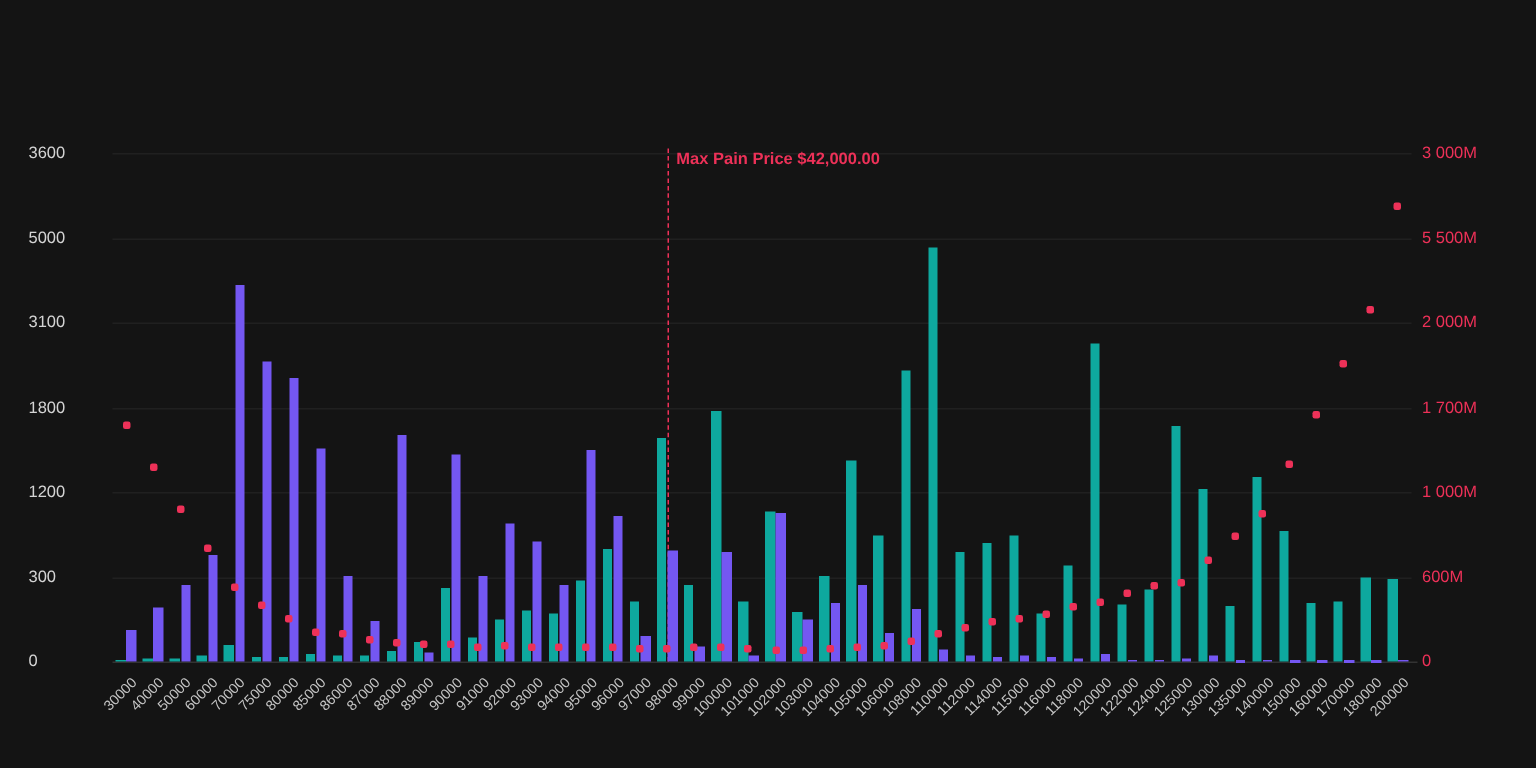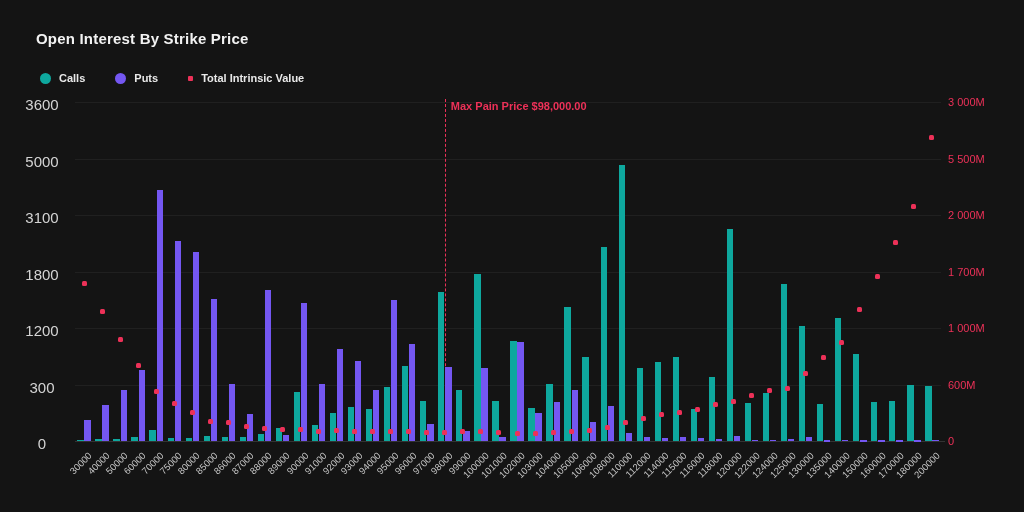--- a/index.html
+++ b/index.html
@@ -7,49 +7,34 @@
   .card{position:relative;width:1024px;height:512px;background:#141414;}
   .title{position:absolute;left:36px;top:30px;font-size:15px;font-weight:bold;color:#f2f2f2;letter-spacing:.2px;}
   .legend{position:absolute;left:40px;top:72px;display:flex;align-items:center;gap:30px;}
   .legend-item{display:flex;align-items:center;gap:8px;cursor:pointer;}
   .legend-marker.circle{width:11px;height:11px;border-radius:50%;}
   .legend-marker.square{width:5px;height:5px;border-radius:1px;}
   .legend-label{font-size:11px;font-weight:bold;color:#e9e9e9;}
   .plot{position:absolute;left:0;top:0;width:1024px;height:512px;}
   .gridline{position:absolute;height:1px;background:#202020;}
   .axis-line{position:absolute;height:1px;background:#333;}
-  .ytick-left{position:absolute;font-size:15px;color:#d4d4d4;text-align:center;width:46px;transform:translateY(-6px);}
+  .ytick-left{position:absolute;font-size:11px;color:#d4d4d4;text-align:left;width:46px;transform:translateY(-6px);}
   .ytick-right{position:absolute;font-size:11px;text-align:left;transform:translateY(-6px);}
   .xtick{position:absolute;font-size:9.5px;color:#c4c4c4;width:58px;height:12px;text-align:right;
     transform:rotate(-45deg);transform-origin:100% 0%;white-space:nowrap;}
   .bar{position:absolute;}
   .dot{position:absolute;width:5px;height:5px;border-radius:1.5px;}
   .maxpain-line{position:absolute;width:0;border-left:1.5px dashed;}
   .maxpain-label{position:absolute;font-size:11px;font-weight:bold;white-space:nowrap;}
 </style>
 </head>
 <body>
 
 <div class="card">
-  <div class="title">Open Interest By Strike Price</div>
-
-  <div class="legend">
-    <div class="legend-item">
-      <span class="legend-marker circle" style="background: rgb(14, 168, 158);"></span>
-      <span class="legend-label">Calls</span>
-    </div>
-    <div class="legend-item">
-      <span class="legend-marker circle" style="background: rgb(116, 87, 242);"></span>
-      <span class="legend-label">Puts</span>
-    </div>
-    <div class="legend-item">
-      <span class="legend-marker square" style="background: rgb(237, 49, 88);"></span>
-      <span class="legend-label">Total Intrinsic Value</span>
-    </div>
-  </div>
+
 
   <div class="plot" id="plot">
       <div class="ytick-left" style="left: 19px; top: 441px;">0</div>
       <div class="ytick-right" style="left: 948px; top: 441px; color: rgb(237, 49, 88);">0</div>
       <div class="gridline" style="left: 75px; top: 384.5px; width: 866px;"></div>
       <div class="ytick-left" style="left: 19px; top: 384.5px;">300</div>
       <div class="ytick-right" style="left: 948px; top: 384.5px; color: rgb(237, 49, 88);">600M</div>
       <div class="gridline" style="left: 75px; top: 328px; width: 866px;"></div>
       <div class="ytick-left" style="left: 19px; top: 328px;">1200</div>
       <div class="ytick-right" style="left: 948px; top: 328px; color: rgb(237, 49, 88);">1 000M</div>
@@ -60,21 +45,21 @@
       <div class="ytick-left" style="left: 19px; top: 215px;">3100</div>
       <div class="ytick-right" style="left: 948px; top: 215px; color: rgb(237, 49, 88);">2 000M</div>
       <div class="gridline" style="left: 75px; top: 158.5px; width: 866px;"></div>
       <div class="ytick-left" style="left: 19px; top: 158.5px;">5000</div>
       <div class="ytick-right" style="left: 948px; top: 158.5px; color: rgb(237, 49, 88);">5 500M</div>
       <div class="gridline" style="left: 75px; top: 102px; width: 866px;"></div>
       <div class="ytick-left" style="left: 19px; top: 102px;">3600</div>
       <div class="ytick-right" style="left: 948px; top: 102px; color: rgb(237, 49, 88);">3 000M</div>
       <div class="axis-line" style="left: 75px; top: 441px; width: 870px;"></div>
       <div class="maxpain-line" style="left: 444.854px; top: 99px; height: 342px; border-color: rgb(237, 49, 88);"></div>
-      <div class="maxpain-label" style="left: 450.854px; top: 100px; color: rgb(237, 49, 88);">Max Pain Price $98,000.00</div>
+      <div class="maxpain-label" style="left: 450.854px; top: 100px; color: rgb(237, 49, 88);">Max Pain Price $42,000.00</div>
       <div class="bar" style="left: 77.3208px; top: 439.587px; width: 6.3px; height: 1.5px; background: rgb(14, 168, 158);"></div>
       <div class="bar" style="left: 84.4208px; top: 420.283px; width: 6.3px; height: 20.7167px; background: rgb(116, 87, 242);"></div>
       <div class="xtick" style="left: 28.0208px; top: 450px;">30000</div>
       <div class="bar" style="left: 95.3625px; top: 439.117px; width: 6.3px; height: 1.88333px; background: rgb(14, 168, 158);"></div>
       <div class="bar" style="left: 102.463px; top: 405.217px; width: 6.3px; height: 35.7833px; background: rgb(116, 87, 242);"></div>
       <div class="xtick" style="left: 46.0625px; top: 450px;">40000</div>
       <div class="bar" style="left: 113.404px; top: 438.646px; width: 6.3px; height: 2.35417px; background: rgb(14, 168, 158);"></div>
       <div class="bar" style="left: 120.504px; top: 390.15px; width: 6.3px; height: 50.85px; background: rgb(116, 87, 242);"></div>
       <div class="xtick" style="left: 64.1042px; top: 450px;">50000</div>
       <div class="bar" style="left: 131.446px; top: 437.233px; width: 6.3px; height: 3.76667px; background: rgb(14, 168, 158);"></div>

